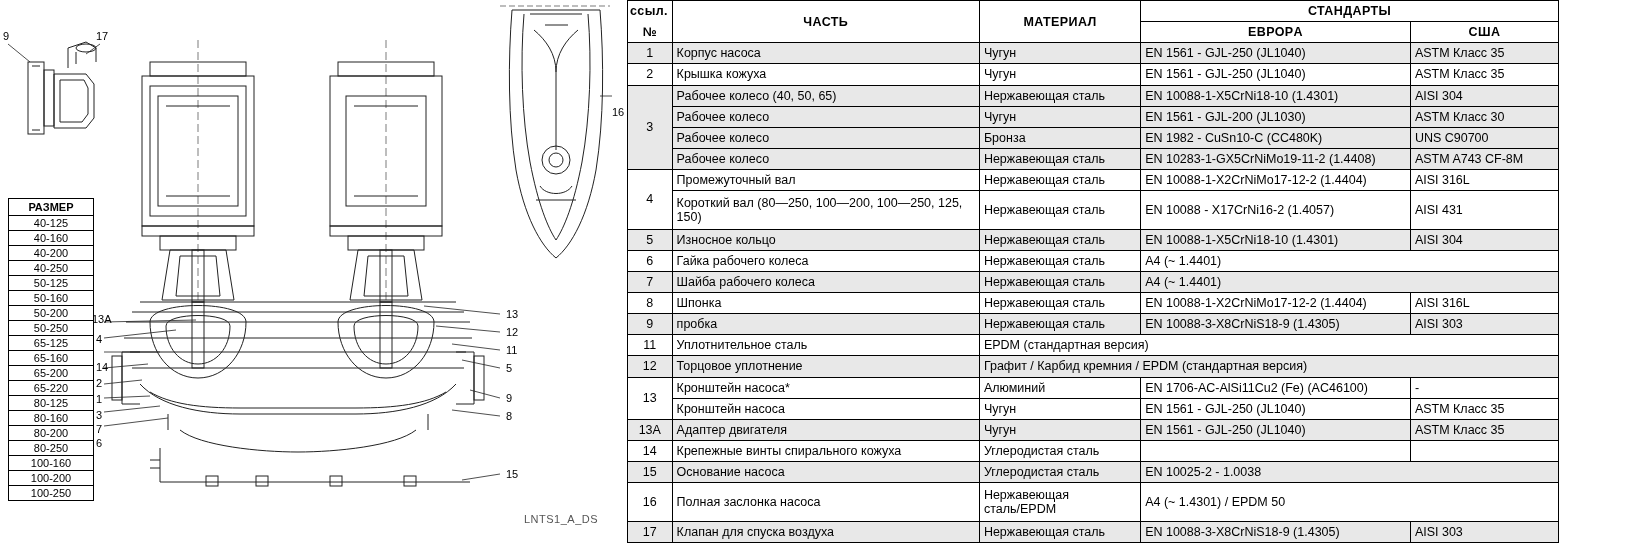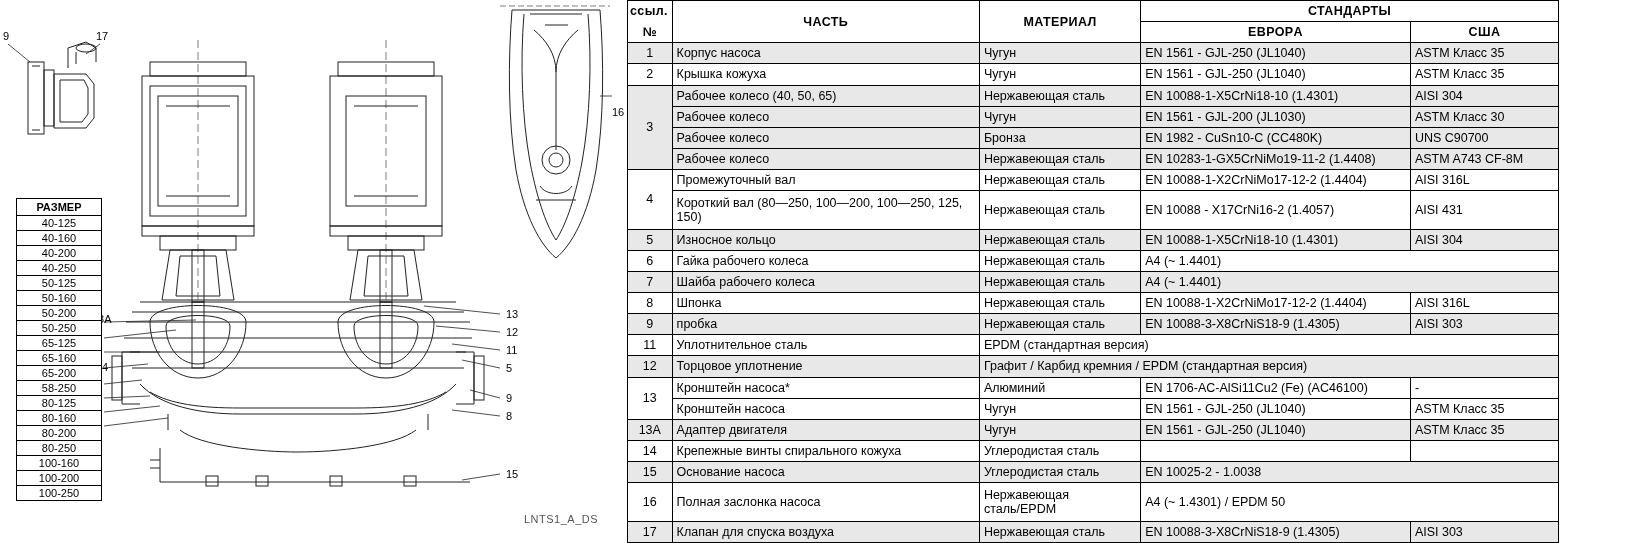--- a/index.html
+++ b/index.html
@@ -3,21 +3,21 @@
 <meta charset="utf-8">
 <style>
   html,body{margin:0;padding:0;background:#ffffff;}
   body{width:1645px;height:543px;font-family:"Liberation Sans",sans-serif;color:#000;overflow:hidden;}
   .page{position:relative;width:1645px;height:543px;}
 
   
   .drawing{position:absolute;left:0;top:0;width:625px;height:543px;}
   .drawing svg{display:block;}
 
-  .sizebox{position:absolute;left:16px;top:198px;width:84px;border:1px solid #000;background:#fff;}
+  .sizebox{position:absolute;left:8px;top:198px;width:84px;border:1px solid #000;background:#fff;}
   .sizebox .hdr{font-size:11px;font-weight:bold;text-align:center;padding:2px 0;border-bottom:1px solid #000;}
   .sizebox .row{font-size:11px;text-align:center;padding:1px 0;border-bottom:1px solid #000;}
   .sizebox .row:last-child{border-bottom:none;}
 
   .caption{position:absolute;left:524px;top:513px;font-size:11px;color:#555;letter-spacing:.5px;text-align:center;}
 
   
   .tbl{position:absolute;left:627px;top:0;width:932px;height:543px;border-collapse:collapse;table-layout:fixed;}
   .tbl td,.tbl th{border:1px solid #000;font-size:12.5px;padding:1px 4px;vertical-align:middle;}
   .tbl .c-ref{width:44px;text-align:center;}
@@ -177,21 +177,21 @@
       <div class="row">40-160</div>
       <div class="row">40-200</div>
       <div class="row">40-250</div>
       <div class="row">50-125</div>
       <div class="row">50-160</div>
       <div class="row">50-200</div>
       <div class="row">50-250</div>
       <div class="row">65-125</div>
       <div class="row">65-160</div>
       <div class="row">65-200</div>
-      <div class="row">58-250</div>
+      <div class="row">65-220</div>
       <div class="row">80-125</div>
       <div class="row">80-160</div>
       <div class="row">80-200</div>
       <div class="row">80-250</div>
       <div class="row">100-160</div>
       <div class="row">100-200</div>
       <div class="row">100-250</div>
     </div>
 
     <div class="caption">LNTS1_A_DS</div>

